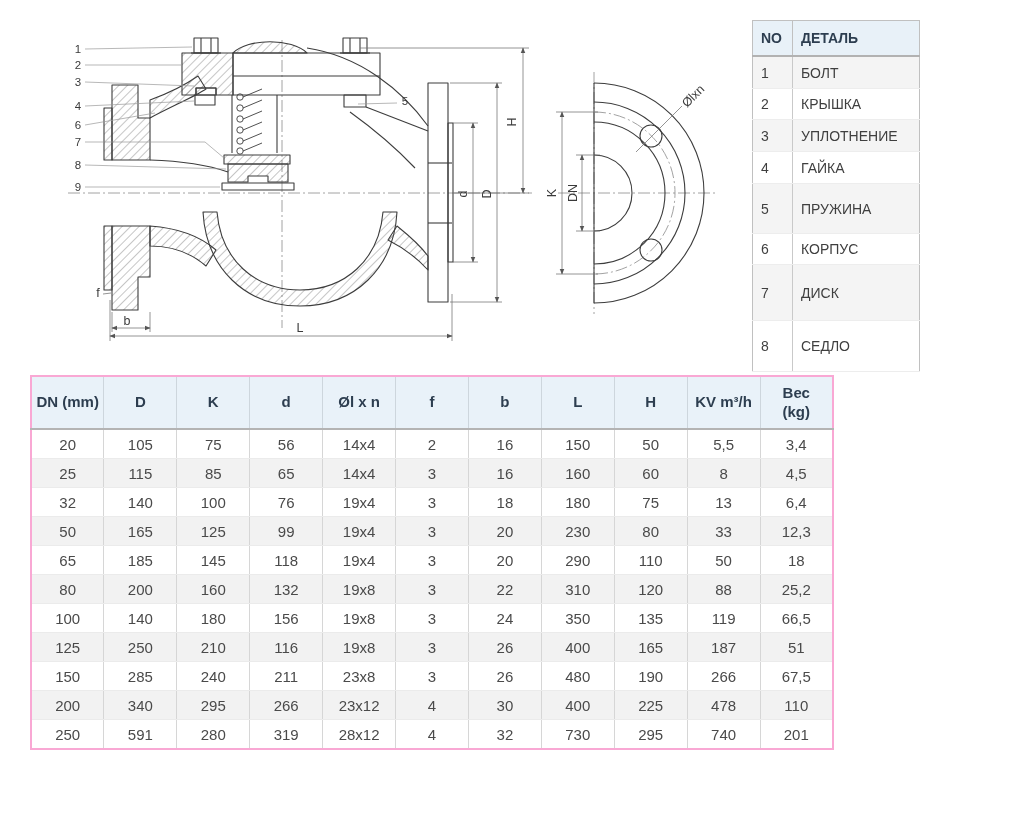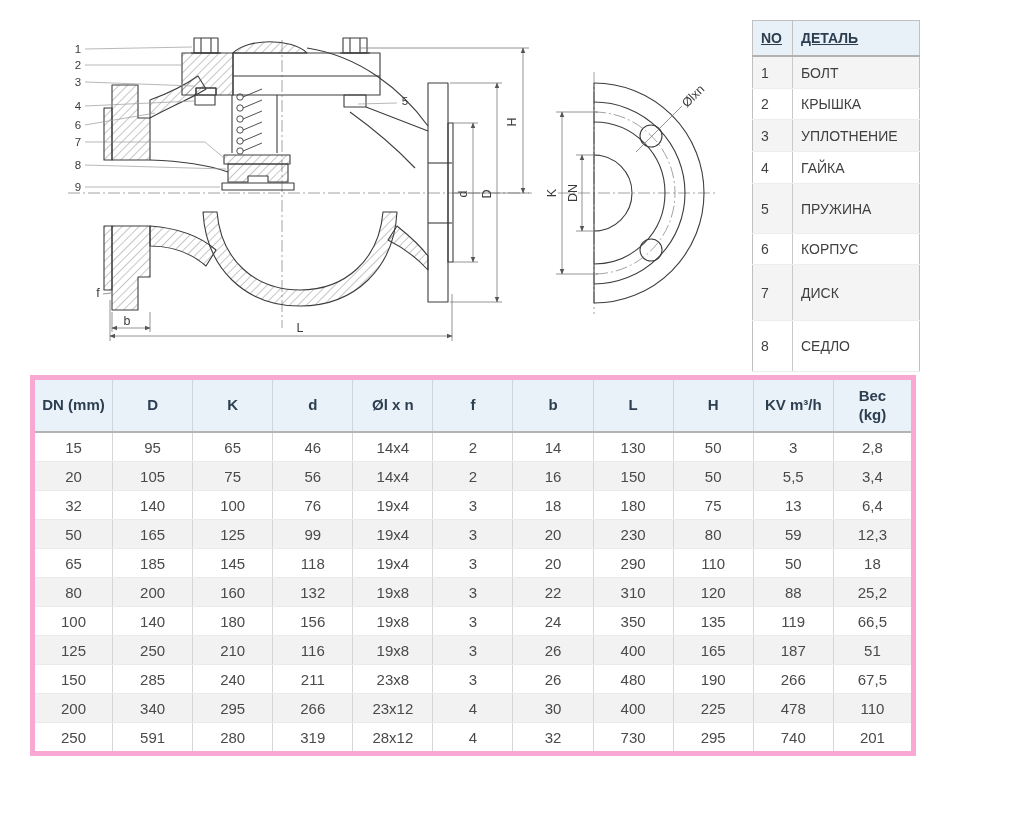--- a/index.html
+++ b/index.html
@@ -13,42 +13,42 @@
   
   #parts-table{
     position:absolute;left:752px;top:20px;width:168px;
     border-collapse:collapse;table-layout:fixed;
     border:1px solid #c0c0c0;font-size:14px;color:#3f3f3f;
   }
   #parts-table col.c-no{width:40px;}
   #parts-table th{
     background:#e8f1f8;color:#2d3e50;font-weight:bold;text-align:left;
     height:30px;padding:2px 4px 2px 8px;border-bottom:2px solid #b2b2b2;
-    border-right:1px solid #c0c0c0;font-size:14px;white-space:pre-line;text-decoration:underline;
+    border-right:1px solid #c0c0c0;font-size:14px;white-space:pre-line;
   }
   #parts-table th:last-child,#parts-table td:last-child{border-right:none;}
   #parts-table td{
     padding:2px 4px 2px 8px;border-right:1px solid #c9c9c9;
     border-bottom:1px solid #ededed;vertical-align:middle;
   }
   #parts-table tbody tr:nth-child(odd) td{background:#f4f4f4;}
   #parts-table tbody tr:nth-child(1) td{height:27px;}
   #parts-table tbody tr:nth-child(2) td{height:26px;}
   #parts-table tbody tr:nth-child(3) td{height:27px;}
   #parts-table tbody tr:nth-child(4) td{height:27px;}
   #parts-table tbody tr:nth-child(5) td{height:45px;}
   #parts-table tbody tr:nth-child(6) td{height:26px;}
   #parts-table tbody tr:nth-child(7) td{height:51px;}
   #parts-table tbody tr:nth-child(8) td{height:46px;}
 
   
   #dims-table{
-    position:absolute;left:30px;top:375px;width:886px;
+    position:absolute;left:30px;top:375px;width:804px;
     border-collapse:collapse;table-layout:fixed;
-    border:5px solid #f9a8d4;font-size:15px;color:#4a4a4a;
+    border:2px solid #f9a8d4;font-size:15px;color:#4a4a4a;
   }
   #dims-table th{
     background:#e9f2f9;color:#2d3e50;font-weight:bold;text-align:center;
     height:47px;padding:2px 3px;border-right:1px solid #cdd6dd;
     border-bottom:2px solid #b4b4b4;font-size:15px;white-space:pre-line;line-height:1.25;
   }
   #dims-table td{
     text-align:center;height:28px;padding:0 2px;
     border-right:1px solid #d6d6d6;border-bottom:1px solid #ebebeb;
   }
@@ -281,46 +281,46 @@
       <th>b</th>
       <th>L</th>
       <th>H</th>
       <th>KV m³/h</th>
       <th>Вес
 (kg)</th>
     </tr>
   </thead>
   <tbody>
       <tr>
-        <td>15</td>
-        <td>95</td>
-        <td>65</td>
-        <td>46</td>
-        <td>14x4</td>
-        <td>2</td>
-        <td>14</td>
-        <td>130</td>
-        <td>50</td>
-        <td>3</td>
-        <td>2,8</td>
-      </tr>
-      <tr>
         <td>20</td>
         <td>105</td>
         <td>75</td>
         <td>56</td>
         <td>14x4</td>
         <td>2</td>
         <td>16</td>
         <td>150</td>
         <td>50</td>
         <td>5,5</td>
         <td>3,4</td>
       </tr>
       <tr>
+        <td>25</td>
+        <td>115</td>
+        <td>85</td>
+        <td>65</td>
+        <td>14x4</td>
+        <td>3</td>
+        <td>16</td>
+        <td>160</td>
+        <td>60</td>
+        <td>8</td>
+        <td>4,5</td>
+      </tr>
+      <tr>
         <td>32</td>
         <td>140</td>
         <td>100</td>
         <td>76</td>
         <td>19x4</td>
         <td>3</td>
         <td>18</td>
         <td>180</td>
         <td>75</td>
         <td>13</td>
@@ -329,21 +329,21 @@
       <tr>
         <td>50</td>
         <td>165</td>
         <td>125</td>
         <td>99</td>
         <td>19x4</td>
         <td>3</td>
         <td>20</td>
         <td>230</td>
         <td>80</td>
-        <td>59</td>
+        <td>33</td>
         <td>12,3</td>
       </tr>
       <tr>
         <td>65</td>
         <td>185</td>
         <td>145</td>
         <td>118</td>
         <td>19x4</td>
         <td>3</td>
         <td>20</td>

